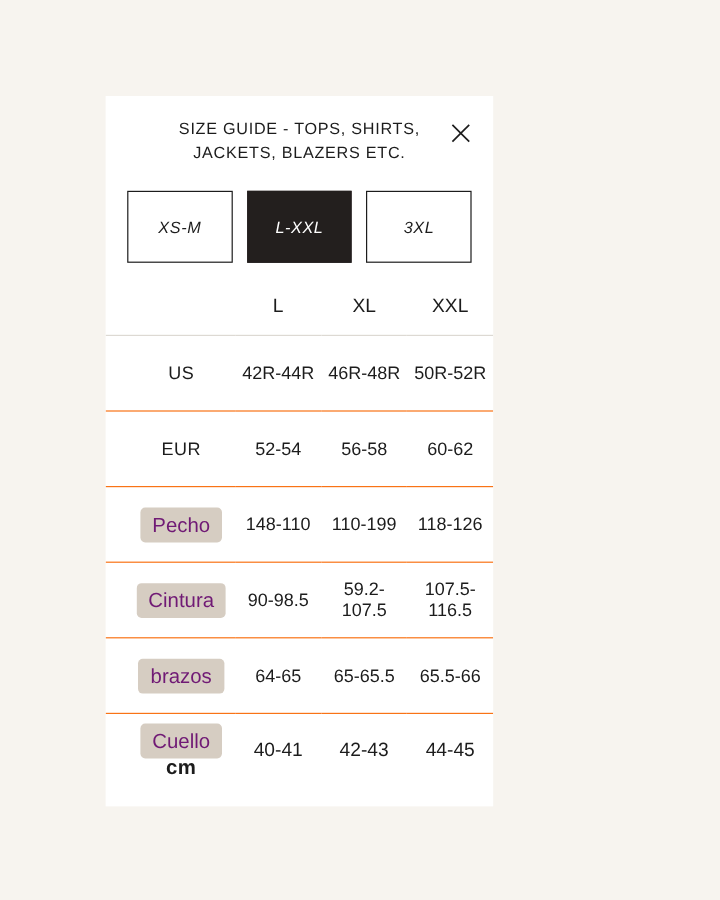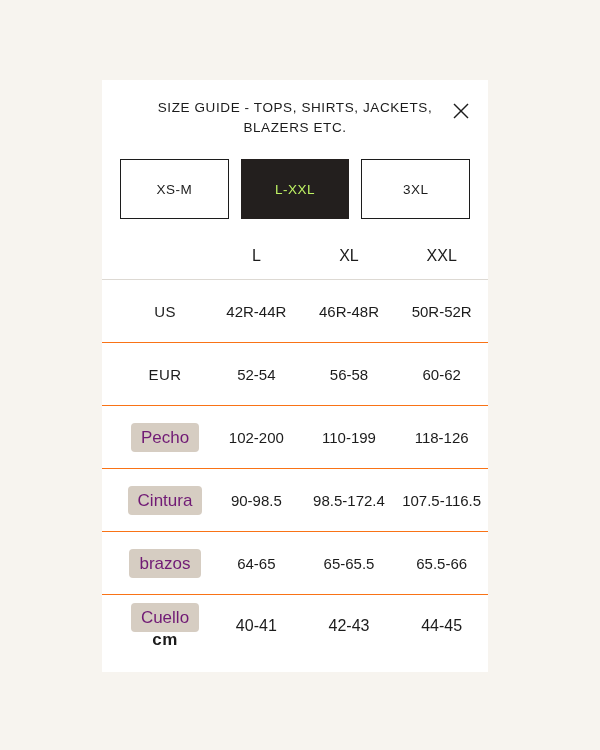--- a/index.html
+++ b/index.html
@@ -8,23 +8,23 @@
   }
   body {
     width: 600px;
     height: 750px;
     background: #f7f4ef;
     font-family: "Liberation Sans", sans-serif;
     overflow: hidden;
   }
   .modal {
     position: absolute;
-    left: 102px;
+    left: 88px;
     top: 80px;
-    width: 386px;
+    width: 323px;
     height: 592px;
     background: #ffffff;
     box-sizing: border-box;
     overflow: hidden;
   }
   .modal-header {
     position: relative;
     padding: 18px 20px 6px 20px;
   }
   .modal-title {
@@ -52,40 +52,41 @@
     padding: 0;
   }
   .close-btn svg { display: block; }
 
   .tabs {
     display: flex;
     justify-content: space-between;
     gap: 0;
     margin-top: 16px;
     padding: 0 18px;
+    font-style: italic;
   }
   .tab {
     flex: 1;
     height: 60px;
     border: 1px solid #1c1c1c;
     display: flex;
     align-items: center;
     justify-content: center;
     font-size: 13.5px;
     letter-spacing: 0.5px;
     color: #1c1c1c;
     background: #ffffff;
     cursor: pointer;
     box-sizing: border-box;
     margin-right: 12px;
   }
   .tab:last-child { margin-right: 0; }
   .tab.active {
     background: #231f1e;
-    color: #bef264;
+    color: #ffffff;
     border-color: #231f1e;
   }
 
   .size-table {
     width: 100%;
     border-collapse: collapse;
     margin-top: 14px;
     table-layout: fixed;
   }
   .size-table th, .size-table td {
@@ -188,31 +189,31 @@
         <td class="row-label">EUR</td>
         <td class="cell-val">52-54</td>
         <td class="cell-val">56-58</td>
         <td class="cell-val">60-62</td>
       </tr>
 
       <tr>
         <td class="row-label">
           <span class="chip">Pecho</span>
         </td>
-        <td class="cell-val">102-200</td>
+        <td class="cell-val">148-110</td>
         <td class="cell-val">110-199</td>
         <td class="cell-val">118-126</td>
       </tr>
 
       <tr>
         <td class="row-label">
           <span class="chip">Cintura</span>
         </td>
         <td class="cell-val">90-98.5</td>
-        <td class="cell-val">98.5-172.4</td>
+        <td class="cell-val">59.2-107.5</td>
         <td class="cell-val">107.5-116.5</td>
       </tr>
 
       <tr>
         <td class="row-label">
           <span class="chip">brazos</span>
         </td>
         <td class="cell-val">64-65</td>
         <td class="cell-val">65-65.5</td>
         <td class="cell-val">65.5-66</td>

